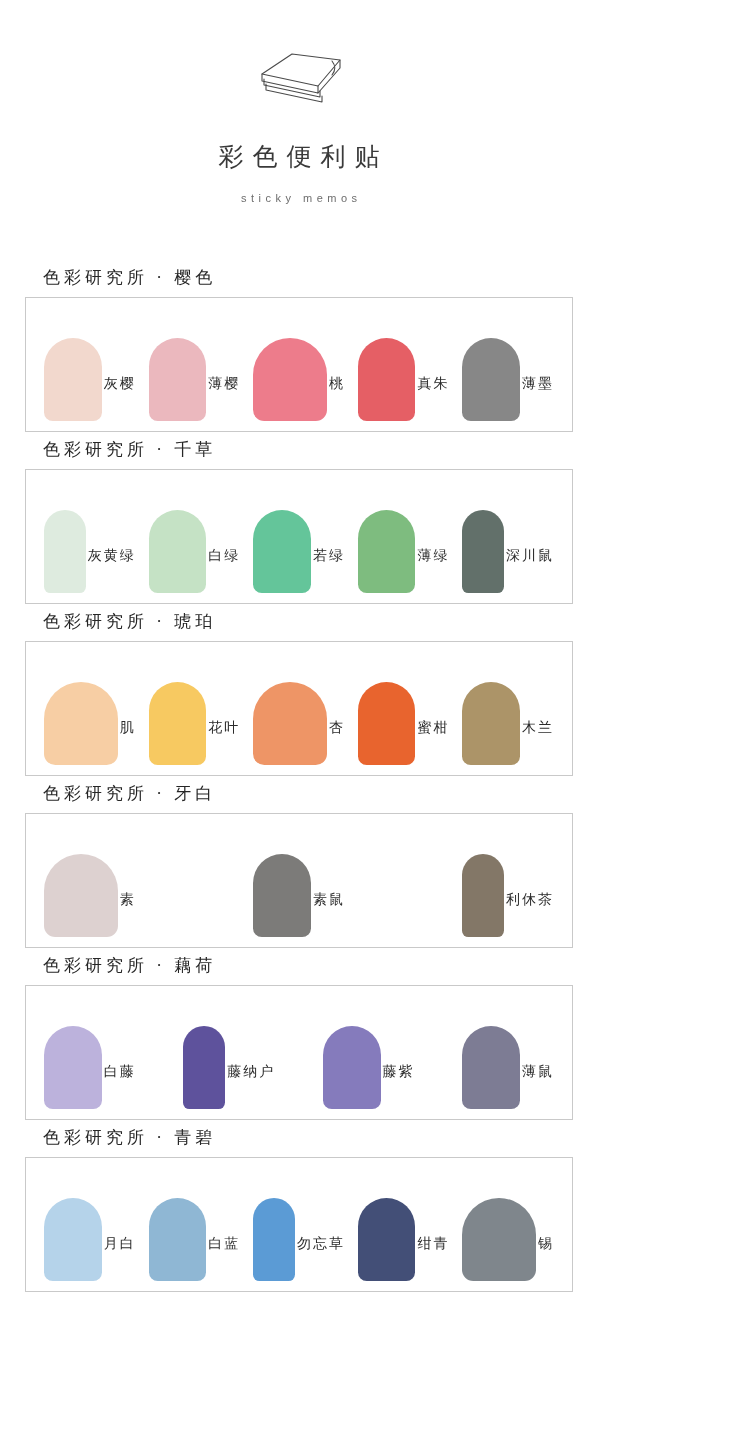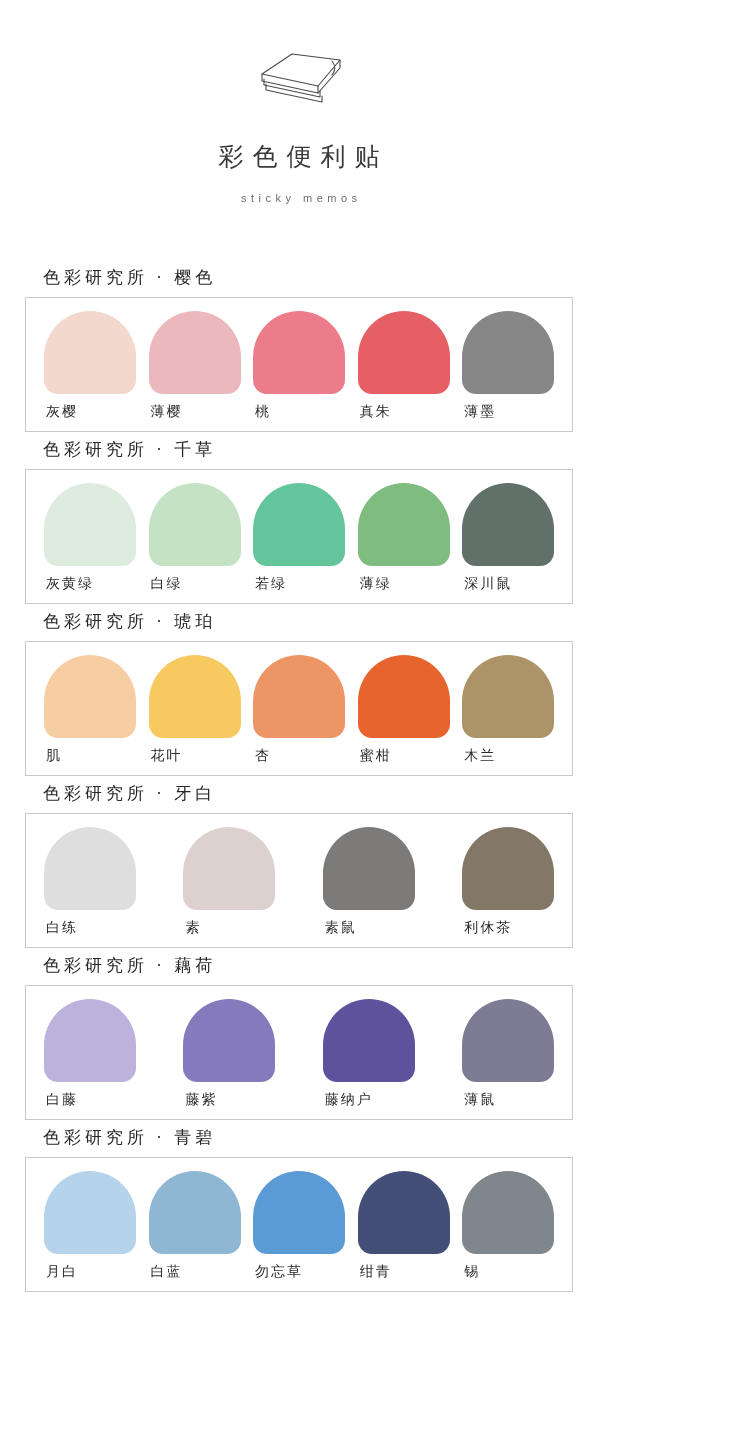--- a/index.html
+++ b/index.html
@@ -83,21 +83,21 @@
     display: flex;
     align-items: flex-end;
     justify-content: space-between;
     padding: 14px 18px 10px 18px;
     height: 135px;
   }
 
   .swatch {
     width: 18%;
     display: flex;
-    flex-direction: column;
+    align-items: center;
   }
 
   .chip {
     width: 92px;
     height: 83px;
     border-radius: 46px 46px 14px 14px;
   }
 
   .chip-label {
     margin-top: 9px;
@@ -202,24 +202,20 @@
           <div class="swatch">
             <div class="chip" style="background: rgb(172, 148, 104);"></div>
             <div class="chip-label">木兰</div>
           </div>
         </div>
       </div>
       <div class="section">
         <div class="section-title">色彩研究所 · 牙白</div>
         <div class="swatch-card">
           <div class="swatch">
-            <div class="chip" style="background: rgb(222, 222, 222);"></div>
-            <div class="chip-label">白练</div>
-          </div>
-          <div class="swatch">
             <div class="chip" style="background: rgb(221, 209, 208);"></div>
             <div class="chip-label">素</div>
           </div>
           <div class="swatch">
             <div class="chip" style="background: rgb(124, 123, 121);"></div>
             <div class="chip-label">素鼠</div>
           </div>
           <div class="swatch">
             <div class="chip" style="background: rgb(131, 119, 103);"></div>
             <div class="chip-label">利休茶</div>
@@ -227,28 +223,28 @@
         </div>
       </div>
       <div class="section">
         <div class="section-title">色彩研究所 · 藕荷</div>
         <div class="swatch-card">
           <div class="swatch">
             <div class="chip" style="background: rgb(188, 178, 220);"></div>
             <div class="chip-label">白藤</div>
           </div>
           <div class="swatch">
+            <div class="chip" style="background: rgb(94, 82, 156);"></div>
+            <div class="chip-label">藤纳户</div>
+          </div>
+          <div class="swatch">
             <div class="chip" style="background: rgb(133, 123, 188);"></div>
             <div class="chip-label">藤紫</div>
           </div>
           <div class="swatch">
-            <div class="chip" style="background: rgb(94, 82, 156);"></div>
-            <div class="chip-label">藤纳户</div>
-          </div>
-          <div class="swatch">
             <div class="chip" style="background: rgb(125, 124, 148);"></div>
             <div class="chip-label">薄鼠</div>
           </div>
         </div>
       </div>
       <div class="section">
         <div class="section-title">色彩研究所 · 青碧</div>
         <div class="swatch-card">
           <div class="swatch">
             <div class="chip" style="background: rgb(181, 211, 234);"></div>

